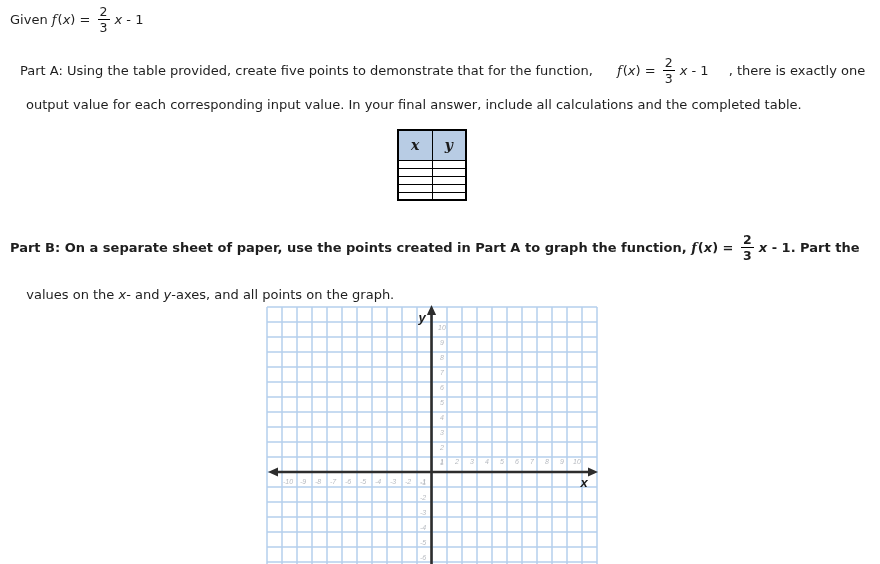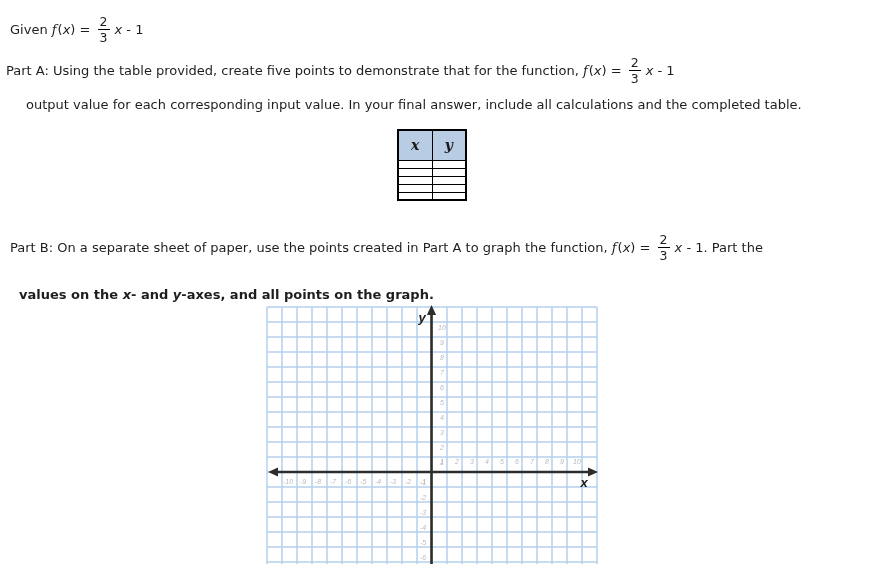--- a/index.html
+++ b/index.html
@@ -26,32 +26,33 @@
     font-family:"DejaVu Serif","Liberation Serif",serif;
     font-style:italic; font-weight:bold; font-size:14px; color:#1a1a1a;
     text-align:center; vertical-align:middle;
   }
   table.xy td { width:34px; height:8px; border:1px solid #000; font-size:8px; }
   svg text { font-family:"Liberation Sans","DejaVu Sans",sans-serif; }
 </style>
 </head>
 <body>
 
-<div class="abs textline" style="left:10px; top:11px; height:36px;">
+<div class="abs textline" style="left:10px; top:1px; height:36px;">
   <span>Given </span>
   <span class="formula">
     <i class="serif-f">f</i><span>(</span><i>x</i><span>) = </span><span class="frac"><span class="num">2</span><span class="den">3</span></span><i>x</i><span> - </span><span>1</span>
   </span>
 </div>
 
-<div class="abs textline" style="left:6px; top:52px; height:36px;">
+<div class="abs textline" style="left:20px; top:52px; height:36px;gap:20px;">
   <span>Part A: Using the table provided, create five points to demonstrate that for the function, </span>
   <span class="formula">
     <i class="serif-f">f</i><span>(</span><i>x</i><span>) = </span><span class="frac"><span class="num">2</span><span class="den">3</span></span><i>x</i><span> - </span><span>1</span>
   </span>
+  <span>, there is exactly one</span>
 </div>
 
 <div class="abs plainline" style="left:26px; top:97px;">output value for each corresponding input value. In your final answer, include all calculations and the completed table.</div>
 
 <table class="xy abs" style="left:397px; top:129px;">
   <thead>
     <tr>
       <th>x</th>
       <th>y</th>
     </tr>
@@ -73,29 +74,29 @@
         <td></td>
         <td></td>
       </tr>
       <tr>
         <td></td>
         <td></td>
       </tr>
     </tbody>
 </table>
 
-<div class="abs textline" style="left:10px; top:229px; height:36px;">
+<div class="abs textline" style="left:10px; top:229px; height:36px;font-weight:bold;">
   <span>Part B: On a separate sheet of paper, use the points created in Part A to graph the function, </span>
   <span class="formula">
     <i class="serif-f">f</i><span>(</span><i>x</i><span>) = </span><span class="frac"><span class="num">2</span><span class="den">3</span></span><i>x</i><span> - </span><span>1</span>
   </span>
   <span>. Part the</span>
 </div>
 
-<div class="abs plainline" style="left:10px; top:272px;font-weight:bold;">
+<div class="abs plainline" style="left:18px; top:272px;">
   <span>values on the </span><i>x</i><span>- and </span><i>y</i><span>-axes, and all points on the graph.</span>
 </div>
 
 <svg class="abs" style="left:265px; top:303px;" width="335" height="261" viewBox="0 0 335 261">
     <line x1="2" y1="4" x2="2" y2="261" stroke="#b4cfec" stroke-width="1.5"></line>
     <line x1="17" y1="4" x2="17" y2="261" stroke="#b4cfec" stroke-width="1.5"></line>
     <line x1="32" y1="4" x2="32" y2="261" stroke="#b4cfec" stroke-width="1.5"></line>
     <line x1="47" y1="4" x2="47" y2="261" stroke="#b4cfec" stroke-width="1.5"></line>
     <line x1="62" y1="4" x2="62" y2="261" stroke="#b4cfec" stroke-width="1.5"></line>
     <line x1="77" y1="4" x2="77" y2="261" stroke="#b4cfec" stroke-width="1.5"></line>

